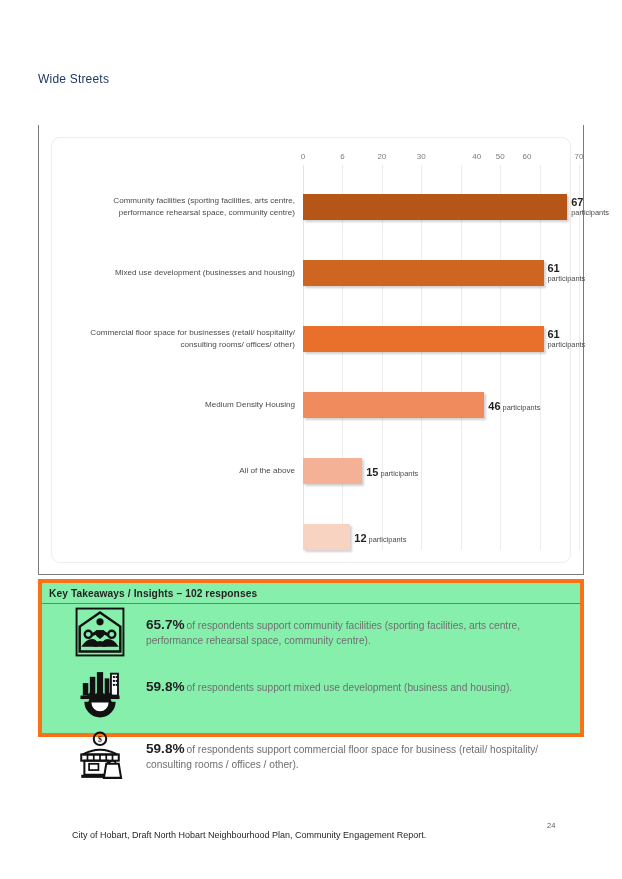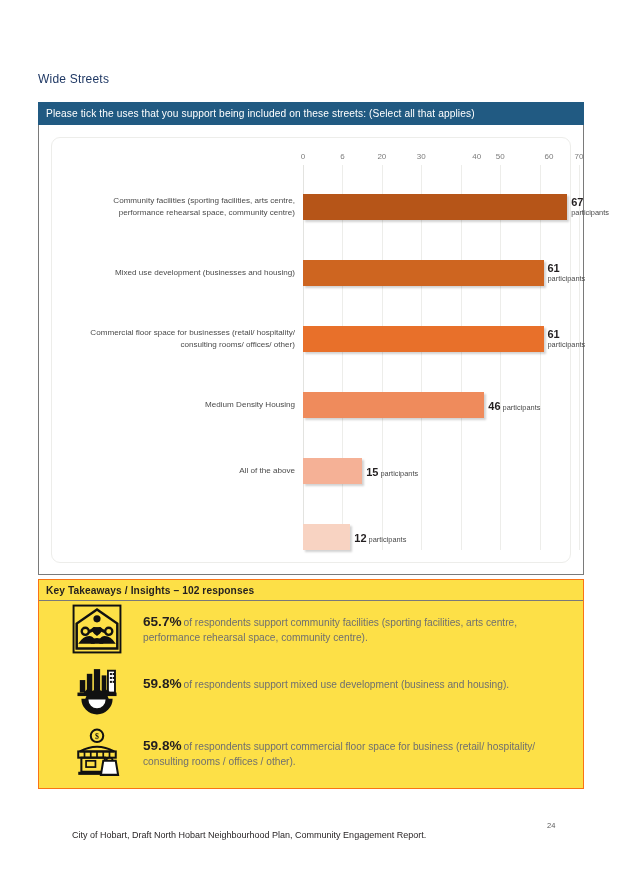--- a/index.html
+++ b/index.html
@@ -154,24 +154,24 @@
   .val-block.stacked .val-num { display: block; }
   .val-block.stacked .val-unit { display: block; }
   .val-block.inline .val-num { margin-right: 2px; }
 
   
   .kt-frame {
     position: absolute;
     left: 38px;
     top: 579px;
     width: 546px;
-    height: 210px;
-    border: 1px solid #f97316;
-    box-sizing: border-box;
-    background: #fde047;
+    height: 158px;
+    border: 4px solid #f97316;
+    box-sizing: border-box;
+    background: #86efac;
   }
   .kt-header {
     position: absolute;
     left: 0; top: 0;
     width: 100%;
     height: 21px;
     border-bottom: 1px solid #7a7a7a;
     display: flex;
     align-items: center;
     box-sizing: border-box;
@@ -234,41 +234,38 @@
     color: #5a5a5a;
   }
 </style>
 </head>
 <body>
 
 <div class="page">
 
   <div class="section-title">Wide Streets</div>
 
-  <div class="q-banner">
-    <span class="q-banner-text">Please tick the uses that you support being included on these streets: (Select all that applies)</span>
-  </div>
 
   <div class="chart-frame">
     <div class="chart-card">
       <div class="plot" id="plot">
         <div class="axis-labels" id="axis-layer">
             <div class="tick-label" style="left: 251px;">0</div>
             <div class="gridline zero" style="left: 251px;"></div>
             <div class="tick-label" style="left: 290.429px;">6</div>
             <div class="gridline" style="left: 290.429px;"></div>
             <div class="tick-label" style="left: 329.857px;">20</div>
             <div class="gridline" style="left: 329.857px;"></div>
             <div class="tick-label" style="left: 369.286px;">30</div>
             <div class="gridline" style="left: 369.286px;"></div>
             <div class="tick-label" style="left: 408.714px; margin-left: 16px;">40</div>
             <div class="gridline" style="left: 408.714px;"></div>
             <div class="tick-label" style="left: 448.143px;">50</div>
             <div class="gridline" style="left: 448.143px;"></div>
-            <div class="tick-label" style="left: 497px;">60</div>
+            <div class="tick-label" style="left: 475px;">60</div>
             <div class="gridline" style="left: 487.571px;"></div>
             <div class="tick-label" style="left: 527px;">70</div>
             <div class="gridline" style="left: 527px;"></div>
           </div>
         <div id="bars-layer">
             <div class="bar-row" style="top: 36px;">
               <div class="cat-label" style="right: 269px;">Community facilities (sporting facilities, arts centre, performance rehearsal space, community centre)</div>
               <div class="bar" style="left: 251px; width: 264.171px; background: rgb(182, 85, 24);"></div>
               <div class="val-block stacked" style="left: 519.171px;">
                 <span class="val-num">67</span>

